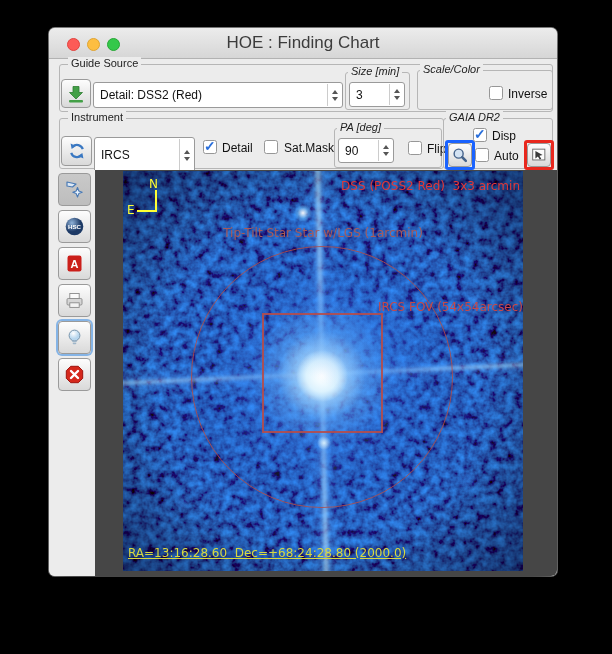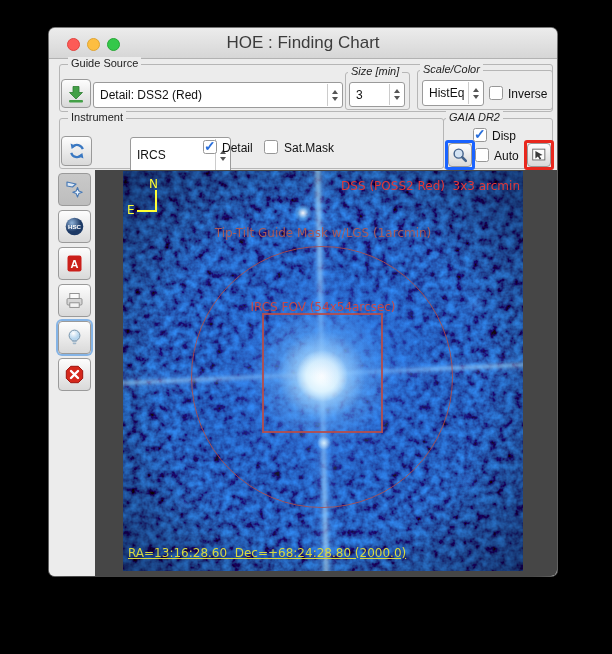--- a/index.html
+++ b/index.html
@@ -74,21 +74,21 @@
      radial-gradient(circle 26px at 199px 205px, #ffffff, rgba(230,248,255,.85) 60%, transparent),
      radial-gradient(circle 55px at 199px 204px, rgba(214,242,255,.9), transparent 80%),
      radial-gradient(circle 95px at 199px 203px, rgba(130,200,255,.75), transparent 75%),
      radial-gradient(circle 150px at 199px 205px, rgba(70,150,250,.5), transparent 72%),
      radial-gradient(circle 270px at 199px 205px, rgba(30,90,220,.4), rgba(30,90,220,.12) 60%, transparent 78%);}
   .vignette{background:radial-gradient(circle 300px at 200px 205px, transparent 55%, rgba(0,2,30,.45) 92%);}
   
   .ann{position:absolute;font-family:"DejaVu Sans",sans-serif;font-size:11px;white-space:pre;}
   .ann.survey{right:3px;top:8px;font-size:12px;color:var(--annot-red-bright,#e23838);}
   .ann.tiptilt{left:0;right:0;top:55px;text-align:center;color:var(--annot-red-dim,#a85a5a);font-size:12px;}
-  .ann.fov{left:0;right:0;top:129px;text-align:center;color:var(--annot-red,#c84848);font-size:12px;}
+  .ann.fov{left:0;right:0;top:129px;text-align:right;color:var(--annot-red,#c84848);font-size:12px;}
   .ann.target{left:5px;top:368px;font-size:12px;color:var(--annot-yellow,#d8d840);margin-top:37px;}
   .ann.coords{left:5px;top:375px;font-size:12px;color:var(--annot-yellow,#d8d840);text-decoration:underline;}
   .guide-circle{position:absolute;left:68px;top:75px;width:262px;height:262px;border-radius:50%;
                 border:1.5px solid rgba(176,76,74,.85);box-sizing:border-box;}
   .fov-square{position:absolute;left:139px;top:142px;width:121px;height:120px;
               border:2px solid rgba(181,77,75,.9);box-sizing:border-box;}
   .compass-n{position:absolute;left:26px;top:6px;color:var(--compass-yellow,#ffff33);font-size:12px;
              font-family:"DejaVu Sans",sans-serif;}
   .compass-e{position:absolute;left:4px;top:32px;color:var(--compass-yellow,#ffff33);font-size:12px;
              font-family:"DejaVu Sans",sans-serif;}
@@ -130,56 +130,61 @@
       <span class="txt">3</span>
       <span class="spn">
           <span class="tri-up"></span>
           <span class="tri-dn"></span>
         </span>
     </div>
   </div>
 
   <div class="grp" style="left:368px;top:42px;width:134px;height:38px;">
     <span class="grp-label tight">Scale/Color</span>
-    <div class="field" style="left:4px;top:9px;width:62px;height:26px;">
-      <span class="txt">HistEq</span>
-      <span class="spn">
-          <span class="tri-up"></span>
-          <span class="tri-dn"></span>
-        </span>
-    </div>
     <span class="cb" style="left:71px;top:15px;"></span>
     <span class="cb-label" style="left:90px;top:16px;">Inverse</span>
   </div>
 
   <div class="grp" style="left:10px;top:90px;width:383px;height:49px;">
     <span class="grp-label">Instrument</span>
     <div class="btn" style="left:1px;top:17px;width:31px;height:30px;">
       <svg width="20" height="20" viewBox="0 0 20 20">
         <path d="M15.8 8.2 A6.2 6.2 0 0 0 5.6 5.6" fill="none" stroke="#3a78c2" stroke-width="2.2"></path>
         <polygon points="3.6,2.6 4.6,8.0 9.0,5.0" fill="#3a78c2"></polygon>
         <path d="M4.2 11.8 A6.2 6.2 0 0 0 14.4 14.4" fill="none" stroke="#3a78c2" stroke-width="2.2"></path>
         <polygon points="16.4,17.4 15.4,12.0 11.0,15.0" fill="#3a78c2"></polygon>
       </svg>
     </div>
-    <div class="field" style="left:34px;top:18px;width:101px;height:36px;margin-left:36px;">
+    <div class="field" style="left:34px;top:18px;width:101px;height:36px;">
       <span class="txt">IRCS</span>
       <span class="spn">
           <span class="tri-up"></span>
           <span class="tri-dn"></span>
         </span>
     </div>
     <span class="cb is-checked" style="left:143px;top:21px;">
         <span class="mark">✓</span>
       </span>
     <span class="cb-label" style="left:162px;top:22px;">Detail</span>
     <span class="cb" style="left:204px;top:21px;"></span>
     <span class="cb-label" style="left:224px;top:22px;">Sat.Mask</span>
   </div>
 
+  <div class="grp" style="left:285px;top:100px;width:106px;height:38px;">
+    <span class="grp-label tight">PA [deg]</span>
+    <div class="field" style="left:3px;top:9px;width:56px;height:25px;">
+      <span class="txt">90</span>
+      <span class="spn">
+          <span class="tri-up"></span>
+          <span class="tri-dn"></span>
+        </span>
+    </div>
+    <span class="cb" style="left:73px;top:12px;"></span>
+    <span class="cb-label" style="left:92px;top:13px;">Flip</span>
+  </div>
 
   <div class="grp" style="left:394px;top:90px;width:108px;height:49px;">
     <span class="grp-label tight">GAIA DR2</span>
     <div class="ring blue" style="left:1px;top:21px;">
       <div class="btn">
         <svg width="18" height="18" viewBox="0 0 20 20">
           <circle cx="8.5" cy="8.5" r="5" fill="#d3e2f2" stroke="#46648c" stroke-width="1.6"></circle>
           <line x1="12.5" y1="12.5" x2="16.5" y2="16.5" stroke="#46648c" stroke-width="2.8" stroke-linecap="round"></line>
         </svg>
       </div>
@@ -272,21 +277,21 @@
 
         <div class="guide-circle"></div>
         <div class="fov-square"></div>
 
         <span class="compass-n">N</span>
         <span class="compass-e">E</span>
         <div class="compass-line-v"></div>
         <div class="compass-line-h"></div>
 
         <span class="ann survey">DSS (POSS2 Red)  3x3 arcmin</span>
-        <span class="ann tiptilt">Tip-Tilt Guide Mask w/LGS (1arcmin)</span>
+        <span class="ann tiptilt">Tip-Tilt Star Star w/LGS (1arcmin)</span>
         <span class="ann fov">IRCS FOV (54x54arcsec)</span>
         <span class="ann target">HD115612</span>
         <span class="ann coords">RA=13:16:28.60  Dec=+68:24:28.80 (2000.0)</span>
       </div>
     </div>
   </div>
 
 </div>
 
 </body></html>

